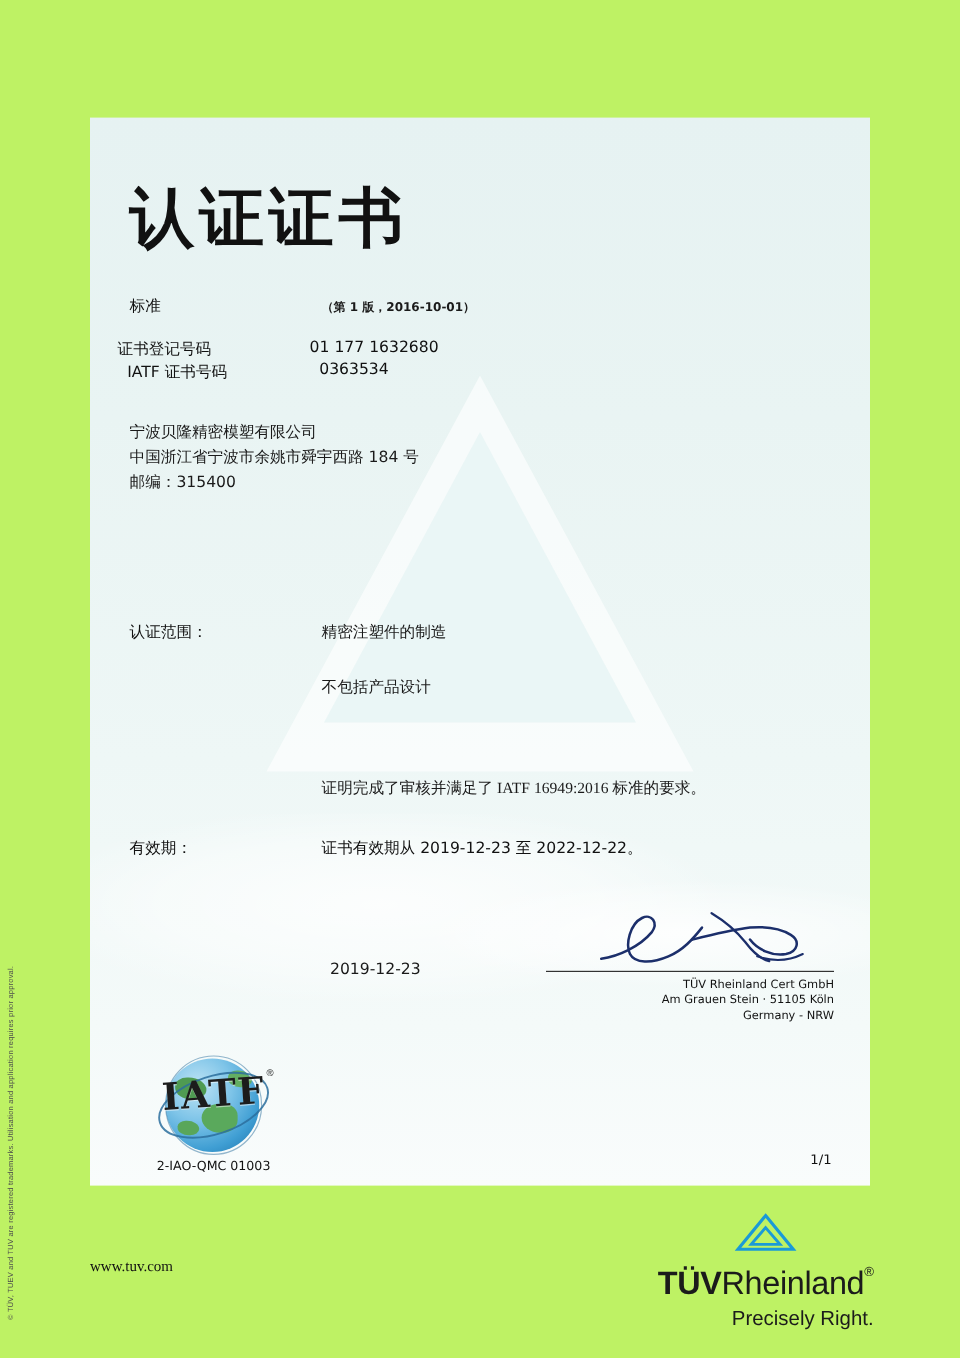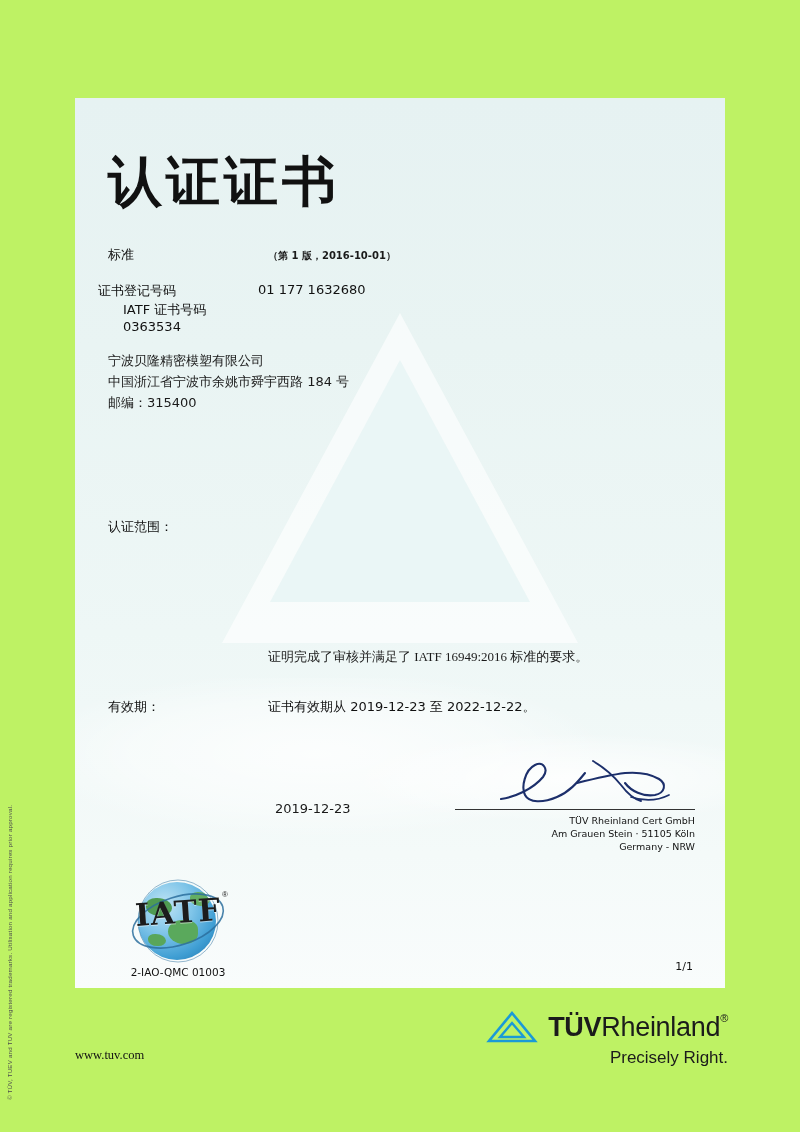--- a/index.html
+++ b/index.html
@@ -127,21 +127,21 @@
     font-family: "Liberation Sans", sans-serif;
   }
   .std-sub {
     font-size: 10px;
     font-weight: bold;
     margin-top: 3px;
     font-family: "DejaVu Sans", sans-serif;
   }
 
   .r-regno  { left: 23px; top: 184px; }
-  .r-iatfno { left: 48px; top: 203px; flex-direction: column; }
+  .r-iatfno { left: 31px; top: 203px; }
 
   .r-holder { left: 33px; top: 252px; }
   .holder-line { font-size: 13px; line-height: 21px; font-family: "DejaVu Sans", sans-serif; }
 
   .r-scope { left: 33px; top: 420px; }
   .scope-line1 { font-size: 13px; font-family: "DejaVu Sans", sans-serif; }
   .scope-line2 { font-size: 13px; margin-top: 28px; font-family: "DejaVu Sans", sans-serif; }
 
   .statement {
     position: absolute;
@@ -272,20 +272,21 @@
     position: absolute;
     right: 72px;
     top: 1010px;
     text-align: right;
   }
   .tuv-top {
     display: flex;
     align-items: center;
     justify-content: flex-end;
     gap: 10px;
+    flex-direction: column;
   }
   .tuv-name {
     font-size: 27px;
     letter-spacing: -0.3px;
     color: #1b1b1b;
     font-family: "Liberation Sans", sans-serif;
   }
   .tuv-name b { font-weight: bold; }
   .tuv-reg { font-size: 11px; vertical-align: top; }
   .tuv-tag {
@@ -332,20 +333,24 @@
       <div class="row r-holder">
         <div>
           <div class="holder-line">宁波贝隆精密模塑有限公司</div>
           <div class="holder-line">中国浙江省宁波市余姚市舜宇西路 184 号</div>
           <div class="holder-line">邮编：315400</div>
         </div>
       </div>
 
       <div class="row r-scope">
         <div class="lbl">认证范围：</div>
+        <div>
+          <div class="scope-line1">精密注塑件的制造</div>
+          <div class="scope-line2">不包括产品设计</div>
+        </div>
       </div>
 
       <div class="statement">证明完成了审核并满足了 IATF 16949:2016 标准的要求。</div>
 
       <div class="row r-validity">
         <div class="lbl">有效期：</div>
         <div class="val">证书有效期从 2019-12-23 至 2022-12-22。</div>
       </div>
 
       <div class="sig-date">2019-12-23</div>

